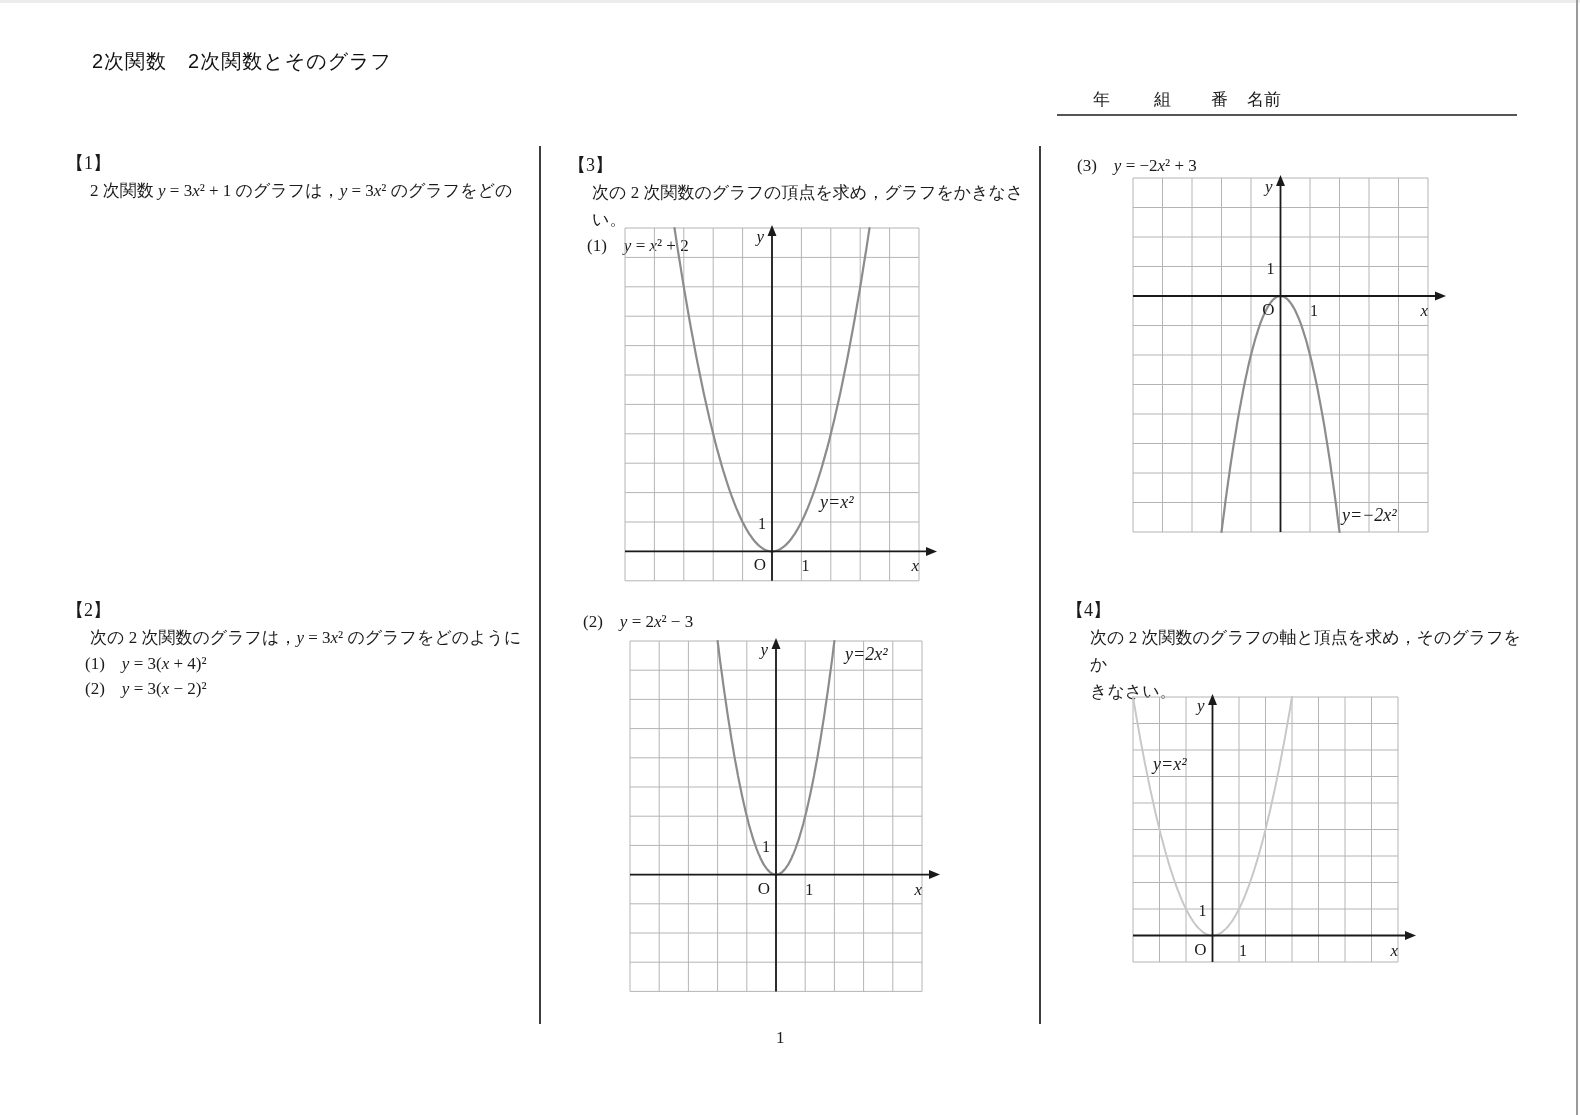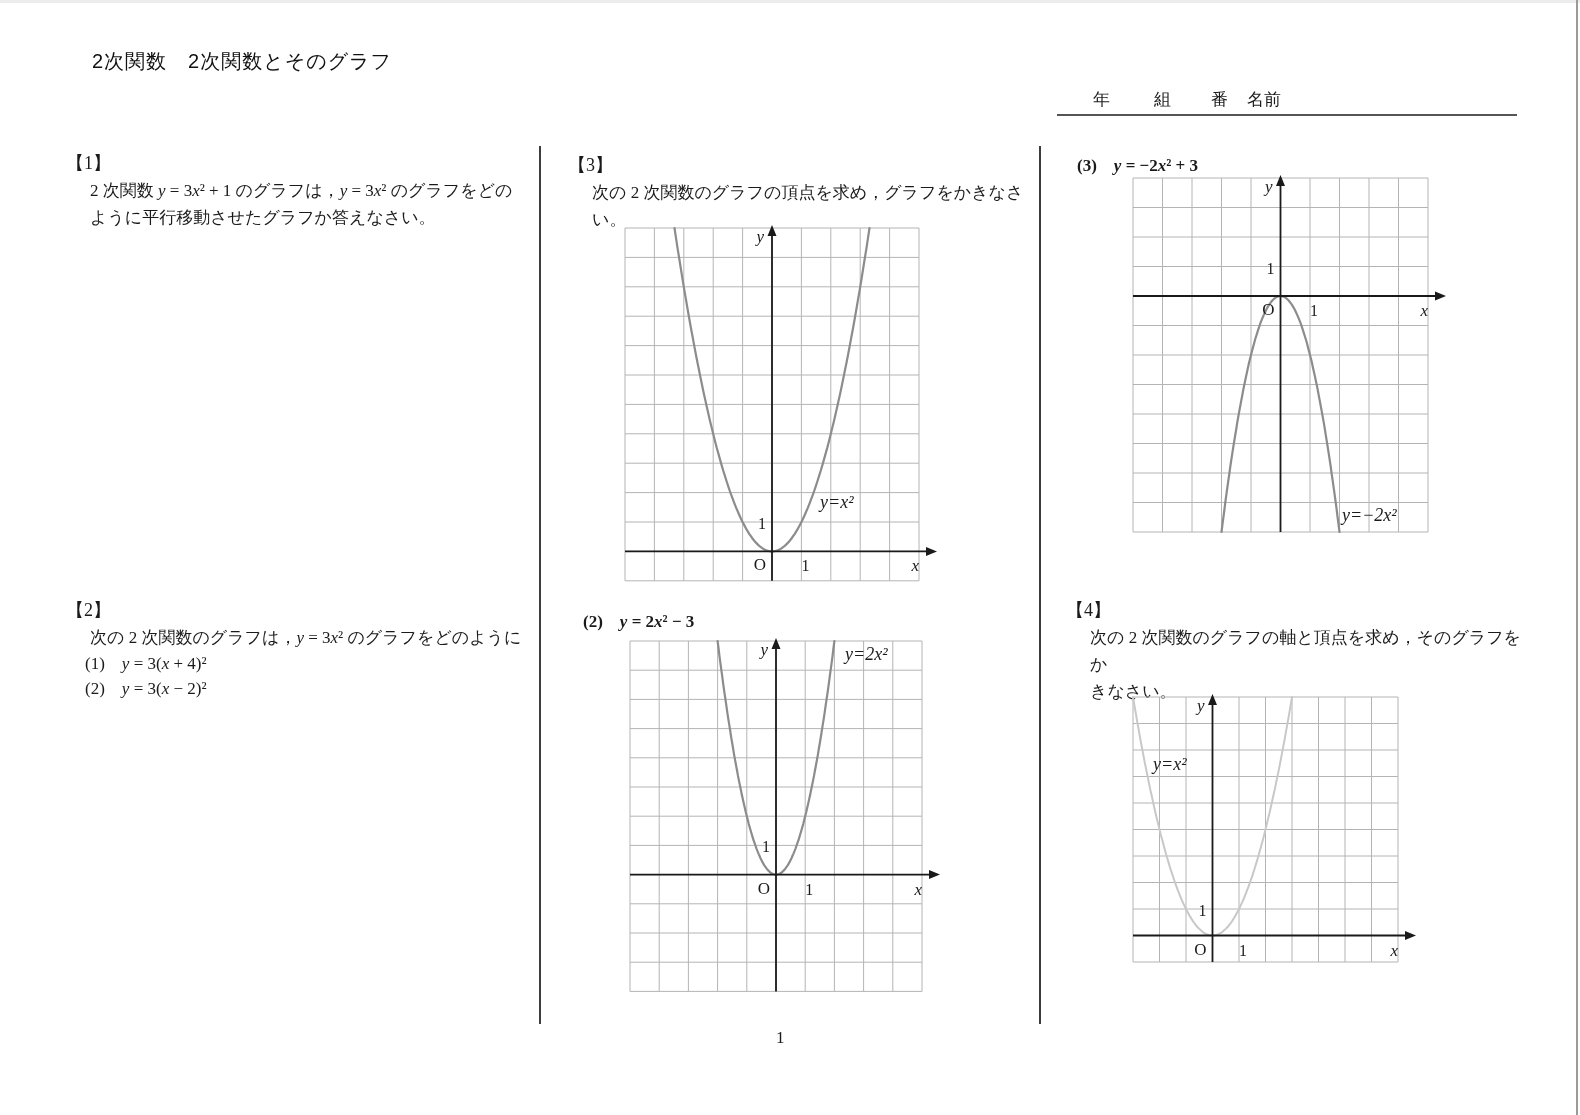--- a/index.html
+++ b/index.html
@@ -16,21 +16,21 @@
   .sep{top:146px;height:878px;width:2px;background:#3d3d3d;}
   .sep1{left:539px;} .sep2{left:1039px;}
   .prob{font-size:17px;line-height:27px;}
   .prob .tag{font-size:18px;}
   .prob .line{margin-left:24px;}
   .prob .item{margin-left:19px;line-height:25px;}
   .p1{left:66px;top:150px;width:465px;}
   .p2{left:66px;top:597px;width:475px;}
   .p3{left:568px;top:152px;width:465px;}
   .p4{left:1066px;top:597px;width:465px;}
-  .qlabel{font-size:17px;line-height:27px;font-weight:bold;}
+  .qlabel{font-size:17px;line-height:27px;}
   .q2-label{left:583px;top:608px;}
   .q3-label{left:1077px;top:152px;}
   .pagenum{left:776px;top:1028px;font-size:17px;}
   .graph{position:absolute;}
   .g1{left:624px;top:224px;}
   .g2{left:629px;top:637px;}
   .g3{left:1132px;top:174px;}
   .g4{left:1132px;top:693px;}
   i{font-family:"Liberation Serif","DejaVu Serif",serif;}
 </style>
@@ -48,33 +48,33 @@
   <span class="nf2">番</span>
   <span class="nf3">名前</span>
 </div>
 
 <div class="abs sep sep1"></div>
 <div class="abs sep sep2"></div>
 
 <div class="abs prob p1">
   <div class="tag">【1】</div>
   <div class="line">2 次関数 <i>y</i> = 3<i>x</i>² + 1 のグラフは，<i>y</i> = 3<i>x</i>² のグラフをどの</div>
-  <div class="line">ように平行移動させたグラフか答えなさい。</div>
 </div>
 
 <div class="abs prob p2">
   <div class="tag">【2】</div>
   <div class="line">次の 2 次関数のグラフは，<i>y</i> = 3<i>x</i>² のグラフをどのように</div>
   <div class="item">(1)　<i>y</i> = 3(<i>x</i> + 4)²</div>
   <div class="item">(2)　<i>y</i> = 3(<i>x</i> − 2)²</div>
 </div>
 
 <div class="abs prob p3">
   <div class="tag">【3】</div>
   <div class="line">次の 2 次関数のグラフの頂点を求め，グラフをかきなさい。</div>
+  <div class="item">(1)　<i>y</i> = <i>x</i>² + 2</div>
 </div>
 
 <div class="abs qlabel q2-label">(2)　<i>y</i> = 2<i>x</i>² − 3</div>
 <div class="abs qlabel q3-label">(3)　<i>y</i> = −2<i>x</i>² + 3</div>
 
 <div class="abs prob p4">
   <div class="tag">【4】</div>
   <div class="line">次の 2 次関数のグラフの軸と頂点を求め，そのグラフをか</div>
   <div class="line">きなさい。</div>
 </div>

